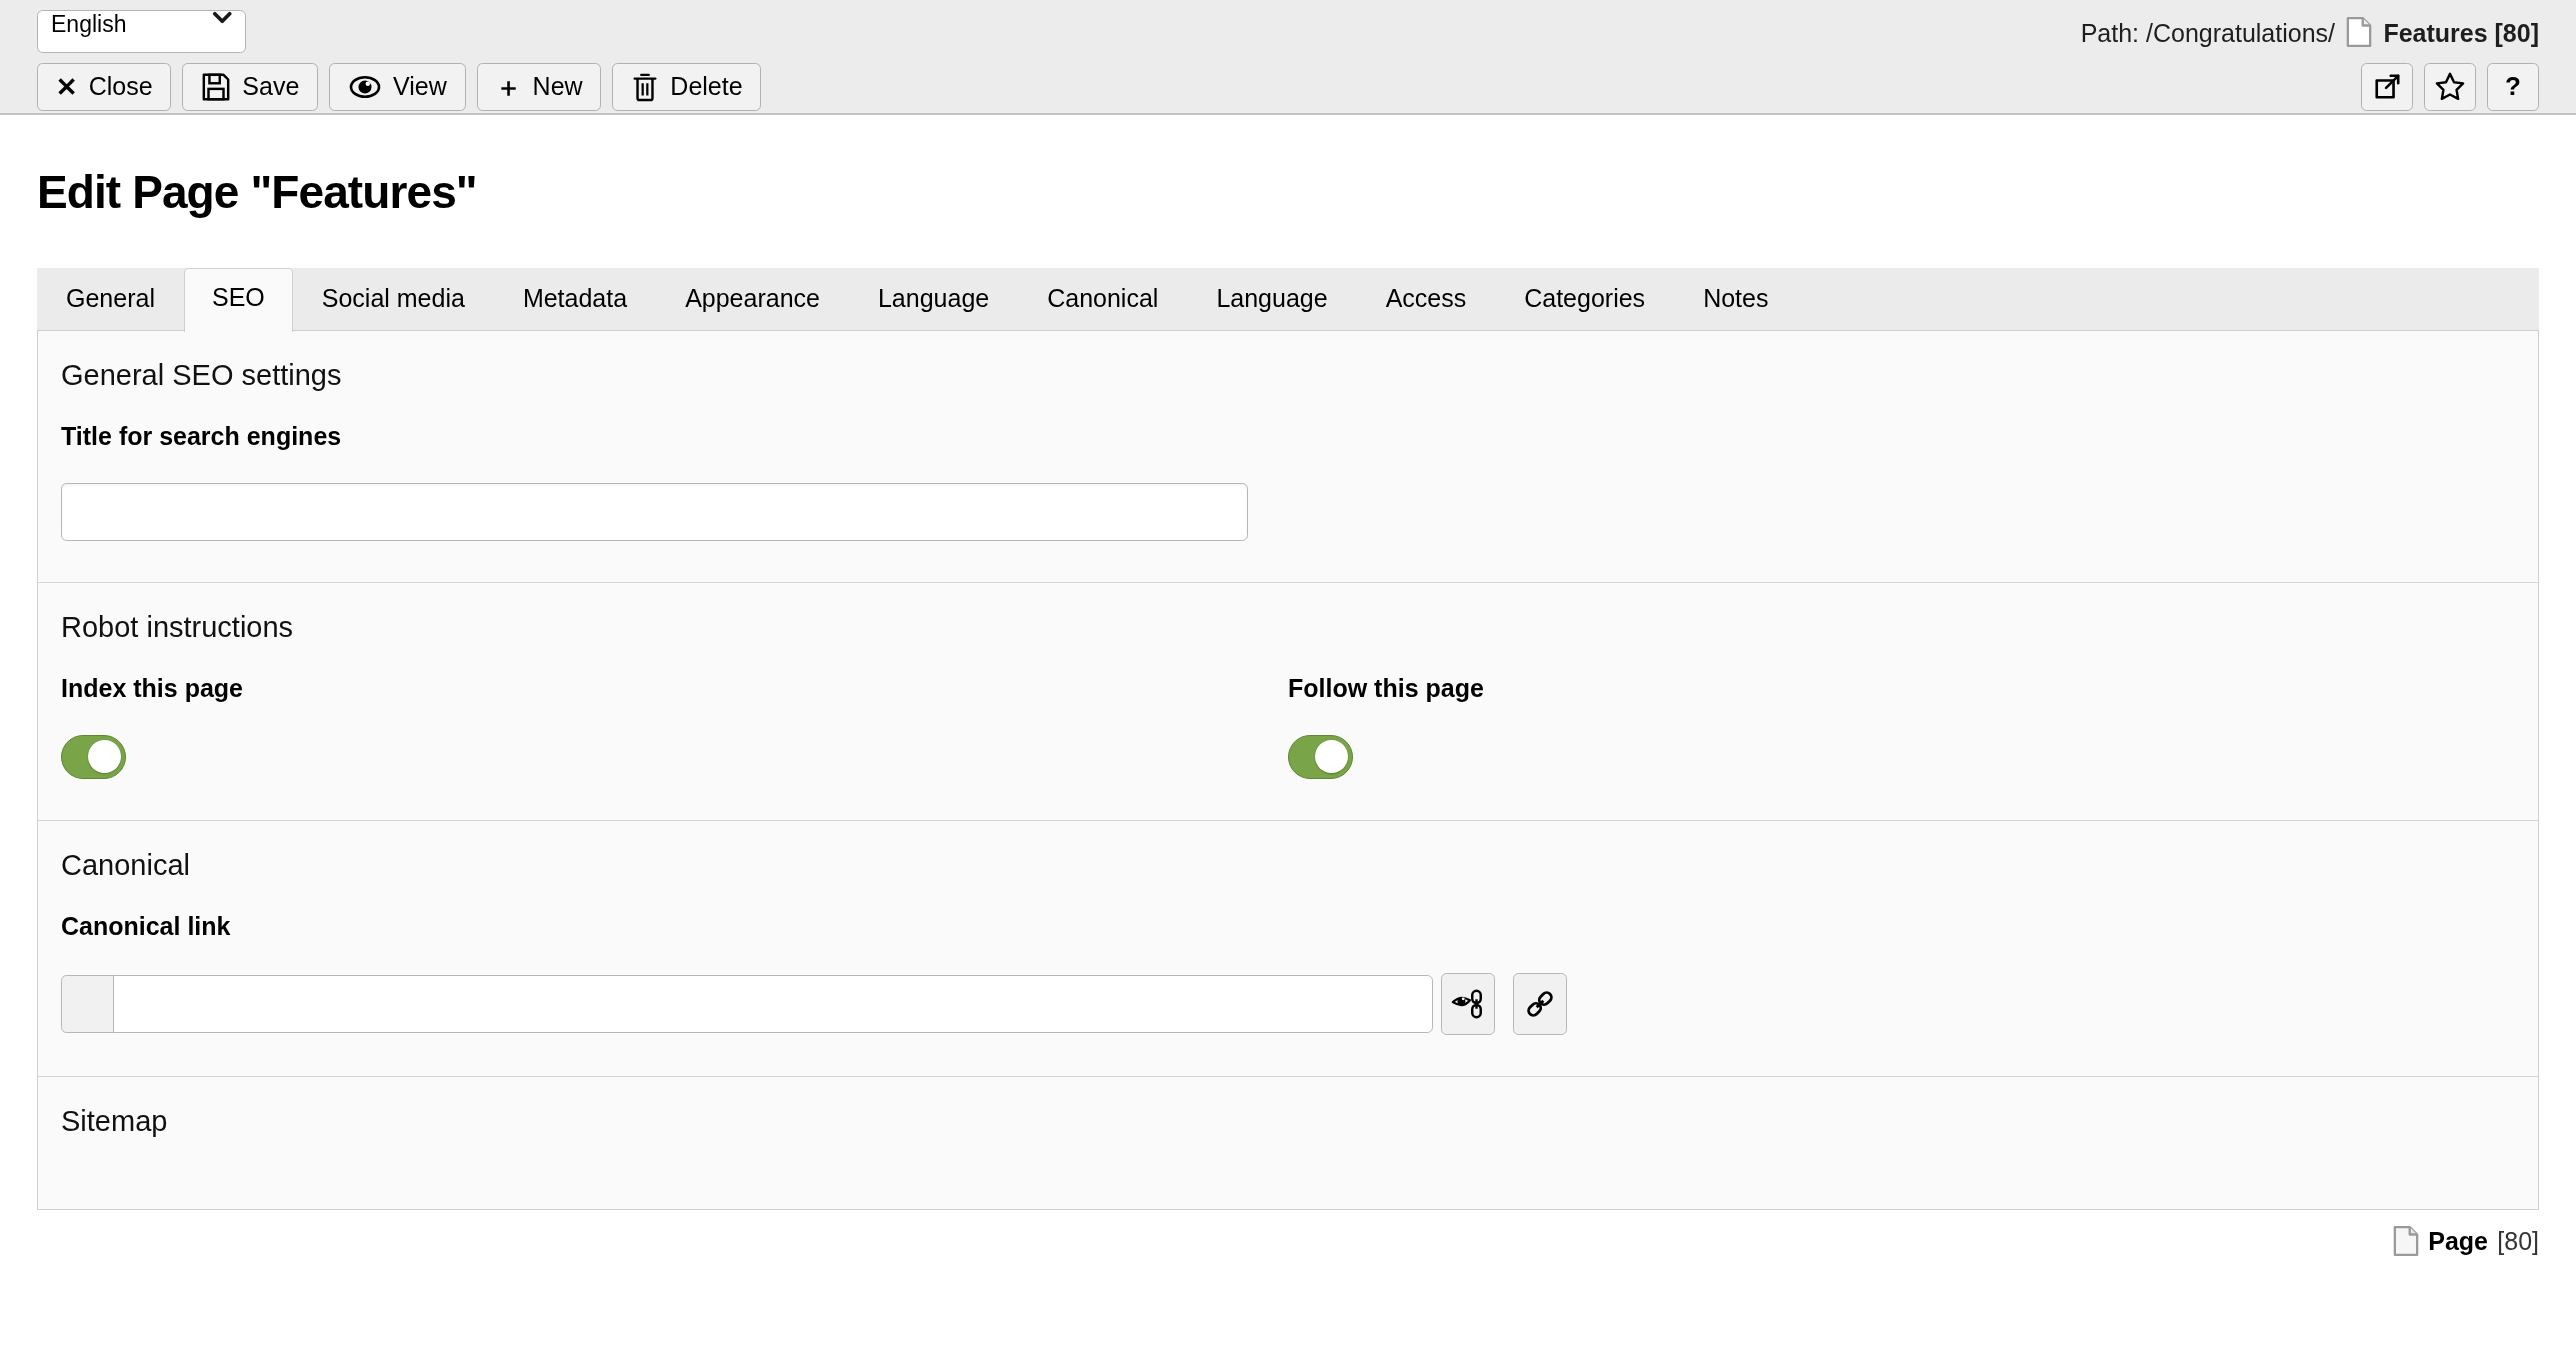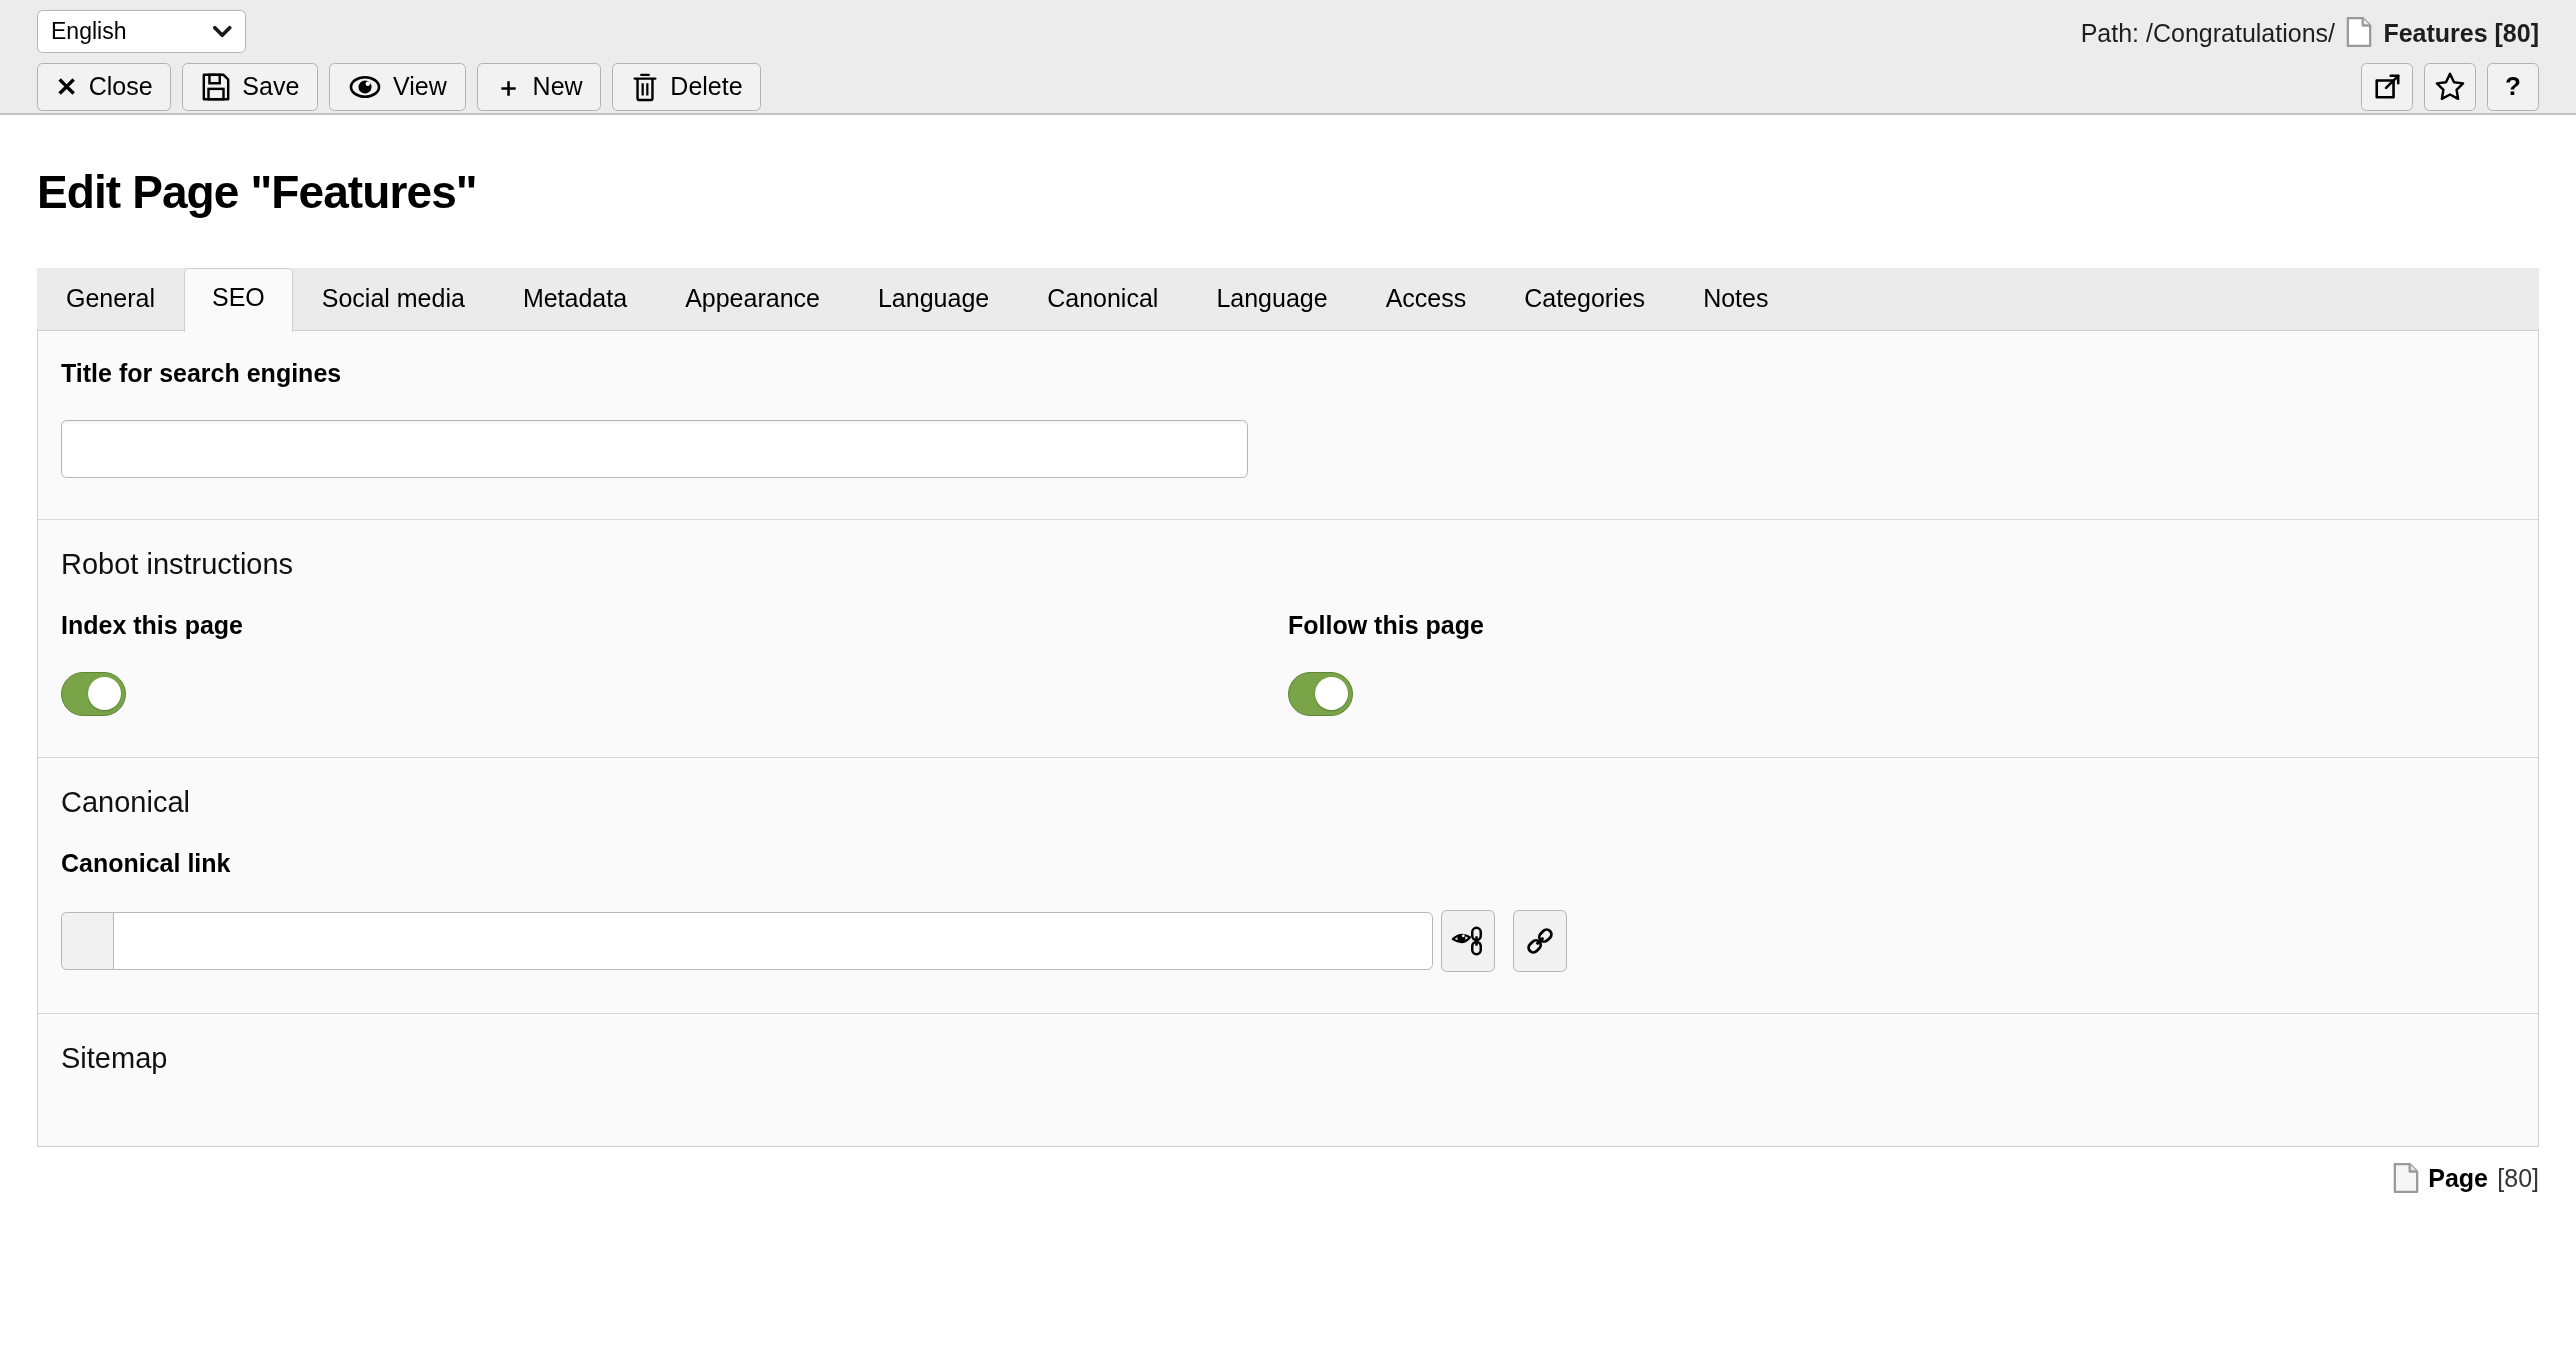--- a/index.html
+++ b/index.html
@@ -21,21 +21,21 @@
   .topbar {
     height: 115px;
     background: #ececec;
     border-bottom: 2.8px solid #c2c2c2;
     padding: 10.3px 37px 0 37px;
   }
   .topbar-row { display: flex; justify-content: space-between; align-items: center; }
   .topbar-row.second { margin-top: 9.3px; }
 
   .select-box {
-    display: flex; align-items: center; justify-content: space-between;
+    display: flex; align-items: flex-start; justify-content: space-between;
     background: #fff;
     border: 1.9px solid #b4b4b4;
     border-radius: 5.6px;
     height: 43px;
     padding: 0 13px;
     font-size: 23px;
     cursor: pointer;
   }
   .lang-select { width: 209px; }
 
@@ -299,20 +299,21 @@
     <div class="tab">Canonical</div>
     <div class="tab">Language</div>
     <div class="tab">Access</div>
     <div class="tab">Categories</div>
     <div class="tab">Notes</div>
   </div>
 
   <div class="panel">
 
     <div class="section">
+      <h2>General SEO settings</h2>
       <label class="field-label">Title for search engines</label>
       <input class="text-input" type="text" value="" style="">
     </div>
 
     <div class="section">
       <h2>Robot instructions</h2>
       <div class="two-col">
         <div>
           <label class="field-label">Index this page</label>
           <div class="toggle">

